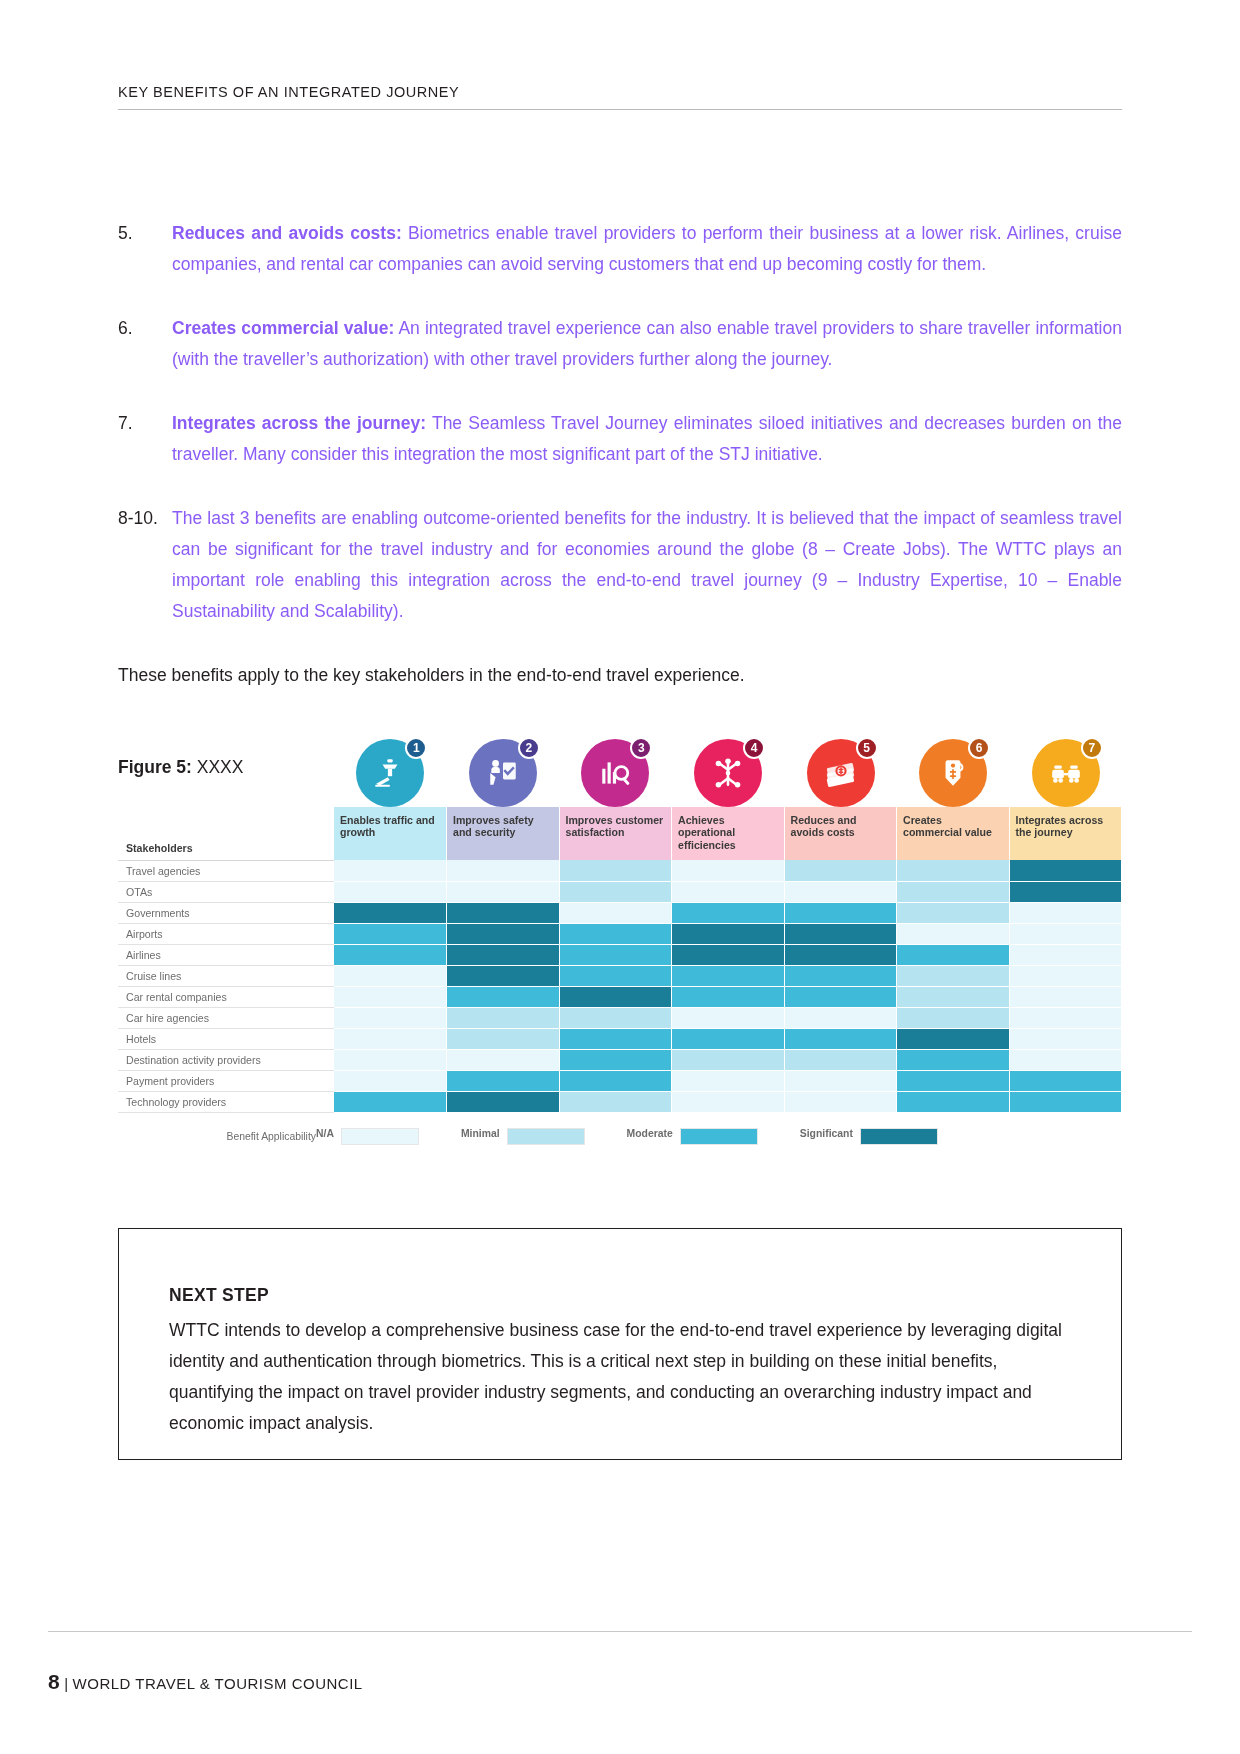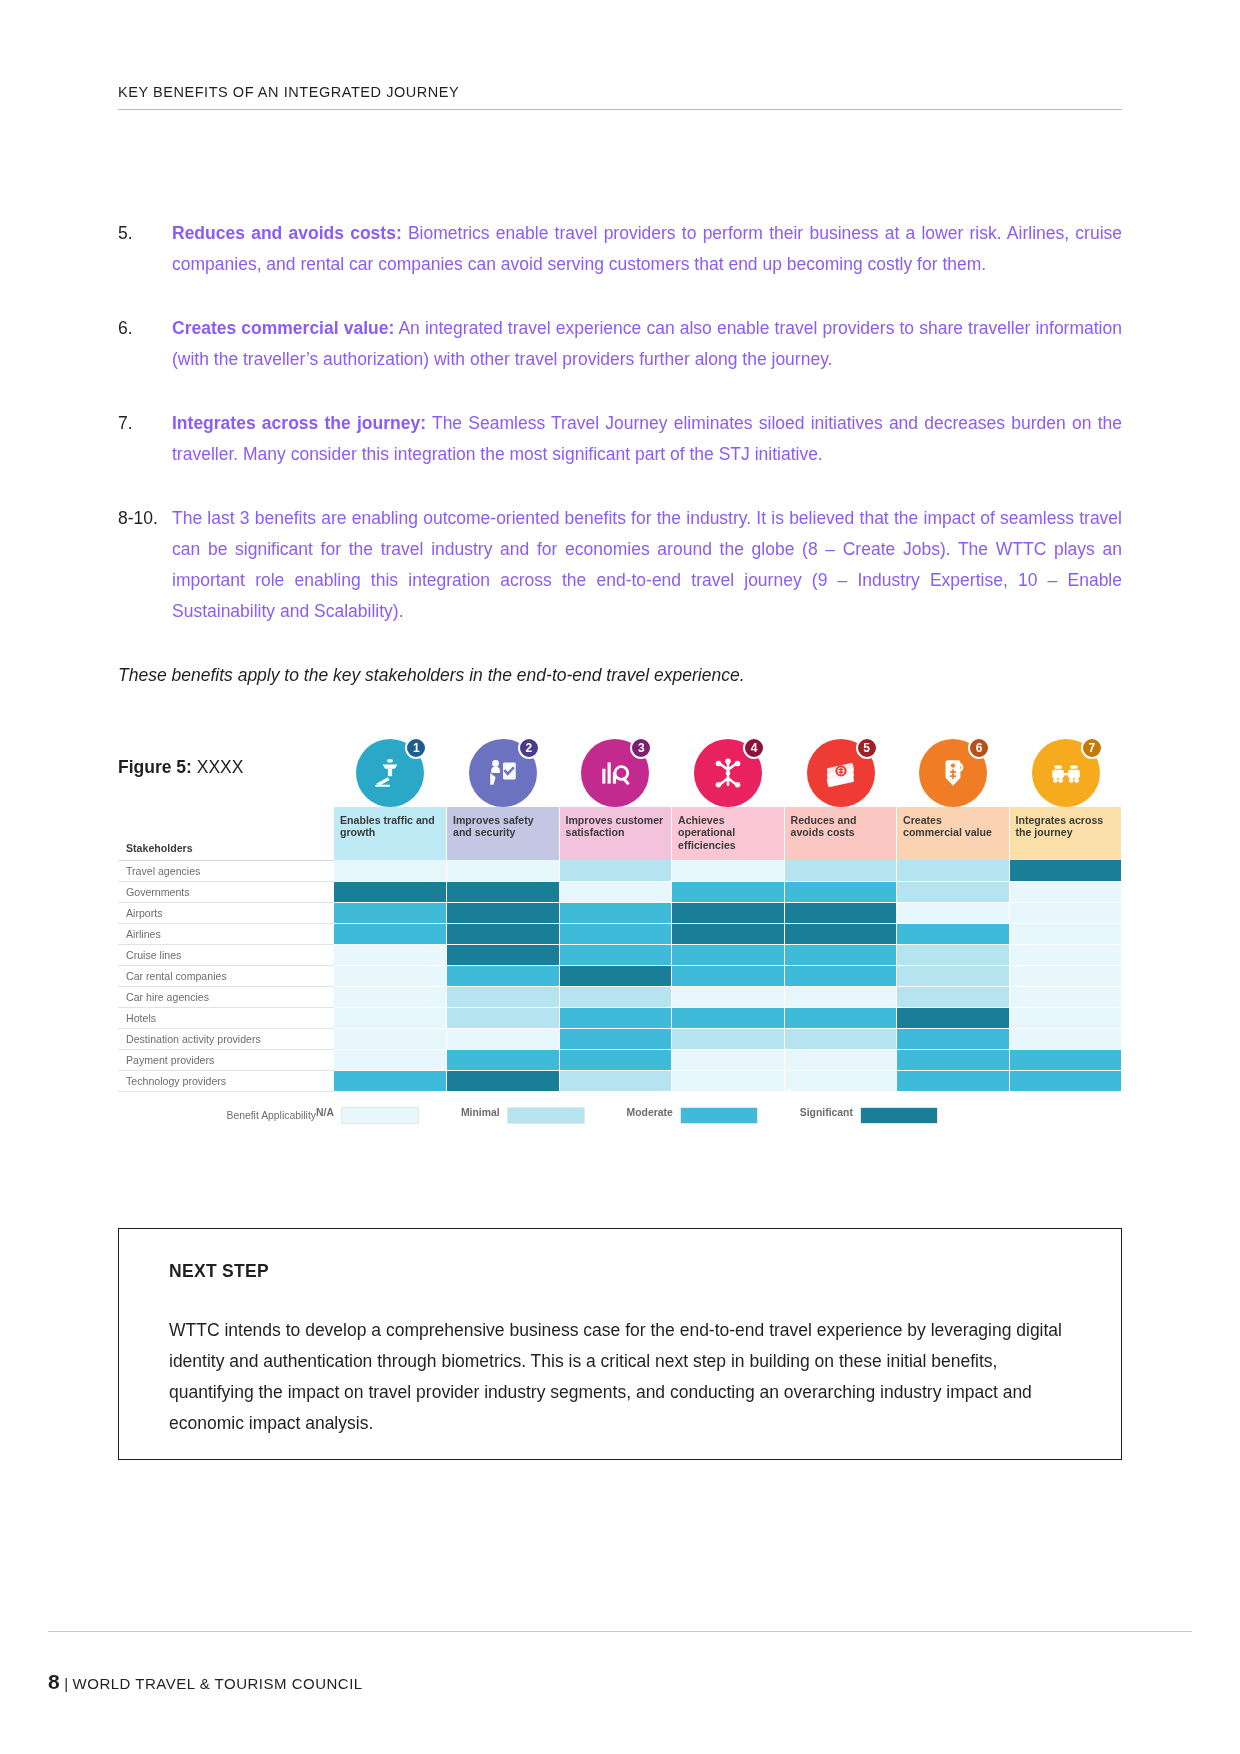--- a/index.html
+++ b/index.html
@@ -39,21 +39,20 @@
     flex:1 1 auto;
     font-size:17.5px; line-height:31px;
     text-align:justify; text-justify:inter-word;
     color:#8b5cf6;
   }
   .numitem .txt b { font-weight:700; }
 
   .plainpara {
     font-size:17.5px; line-height:31px; color:#231f20;
     margin-top:22px;
-    font-style:italic;
   }
 
   .figcaption {
     font-size:17.5px; line-height:28px; color:#231f20;
     margin-top:62px;
   }
   .figcaption b { font-weight:700;text-align:center; }
 
   
   .figure {
@@ -121,21 +120,21 @@
   .legend-item .lab { margin-right:7px; white-space:nowrap; }
   .legend-swatch { width:78px; height:17px; border:1px solid #e6e6e6; }
   .legend-gap { width:42px; flex:0 0 42px; }
 
   
   .nextstep {
     position:absolute; left:118px; top:1228px; width:1004px; height:232px;
     border:1.6px solid #231f20; background:#fff;
   }
   .nextstep .ns-title {
-    position:absolute; left:50px; top:32px;
+    position:absolute; left:50px; top:56px;
     font-size:17.5px; font-weight:700; letter-spacing:0.3px; color:#231f20;
   }
   .nextstep .ns-body {
     position:absolute; left:50px; top:86px; width:910px;
     font-size:17.5px; line-height:31px; color:#231f20;
   }
 
   
   .footer { position:absolute; left:48px; bottom:60px; width:1144px; }
   .footer .frule { height:1px; background:#c8c8c8; width:100%; margin-bottom:38px; }
@@ -310,20 +309,30 @@
           <td class="rowlbl">Travel agencies</td>
           <td class="cell" title="N/A" style="background: rgb(232, 247, 251);"></td>
           <td class="cell" title="N/A" style="background: rgb(232, 247, 251);"></td>
           <td class="cell" title="Minimal" style="background: rgb(181, 228, 240);"></td>
           <td class="cell" title="N/A" style="background: rgb(232, 247, 251);"></td>
           <td class="cell" title="Minimal" style="background: rgb(181, 228, 240);"></td>
           <td class="cell" title="Minimal" style="background: rgb(181, 228, 240);"></td>
           <td class="cell" title="Significant" style="background: rgb(27, 126, 153);"></td>
         </tr>
         <tr>
+          <td class="rowlbl">OTAs</td>
+          <td class="cell" title="N/A" style="background: rgb(232, 247, 251);"></td>
+          <td class="cell" title="N/A" style="background: rgb(232, 247, 251);"></td>
+          <td class="cell" title="Minimal" style="background: rgb(181, 228, 240);"></td>
+          <td class="cell" title="N/A" style="background: rgb(232, 247, 251);"></td>
+          <td class="cell" title="N/A" style="background: rgb(232, 247, 251);"></td>
+          <td class="cell" title="Minimal" style="background: rgb(181, 228, 240);"></td>
+          <td class="cell" title="Significant" style="background: rgb(27, 126, 153);"></td>
+        </tr>
+        <tr>
           <td class="rowlbl">Governments</td>
           <td class="cell" title="Significant" style="background: rgb(27, 126, 153);"></td>
           <td class="cell" title="Significant" style="background: rgb(27, 126, 153);"></td>
           <td class="cell" title="N/A" style="background: rgb(232, 247, 251);"></td>
           <td class="cell" title="Moderate" style="background: rgb(63, 186, 216);"></td>
           <td class="cell" title="Moderate" style="background: rgb(63, 186, 216);"></td>
           <td class="cell" title="Minimal" style="background: rgb(181, 228, 240);"></td>
           <td class="cell" title="N/A" style="background: rgb(232, 247, 251);"></td>
         </tr>
         <tr>

